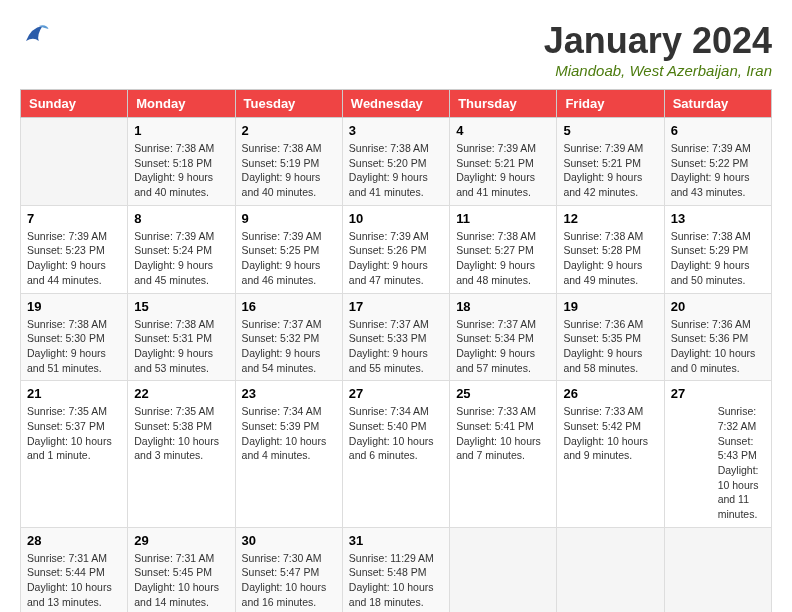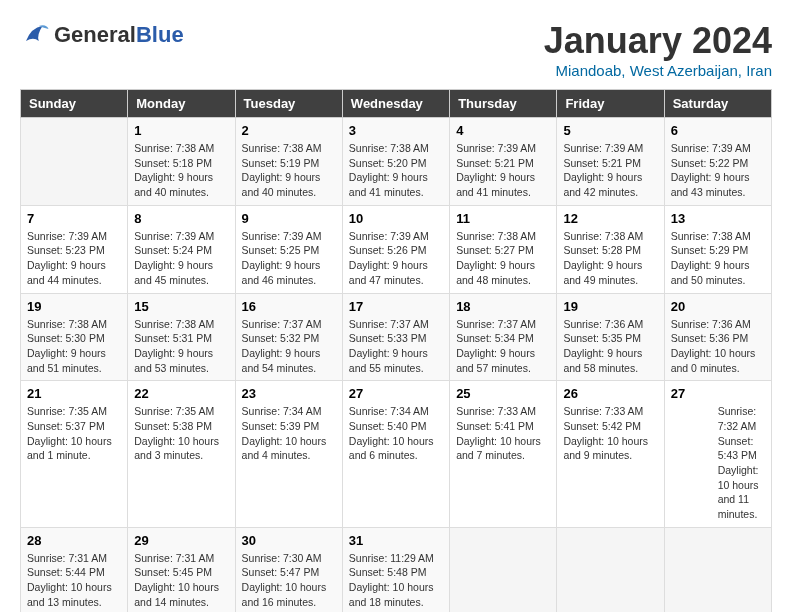--- a/index.html
+++ b/index.html
@@ -36,29 +36,30 @@
       text-align: right;
     }
     .month-title {
       font-size: 36px;
       font-weight: bold;
       color: #333;
       margin-left: 15px;
     }
     .location {
       font-size: 15px;
-      color: #0369a1;
+      color: #4d7c0f;
+      font-style: italic;
     }
     .calendar {
       width: 100%;
       border-collapse: collapse;
       font-size: 11px;
     }
     .calendar th {
-      background: #404040;
+      background: #ef4444;
       color: #fff;
       text-align: left;
       padding: 6px 8px;
       font-size: 13px;
       font-weight: bold;
       border: 1px solid #ccc;
     }
     .calendar td {
       vertical-align: top;
       border: 1px solid #ddd;
@@ -90,25 +91,20 @@
   </style>
 </head>
 <body>
 
 <div class="header">
   <div class="logo">
     <svg class="logo-bird" viewBox="0 0 40 40">
       <path d="M8 28 Q15 10 30 8 Q22 20 25 28 Q18 22 8 28Z" fill="#2b5caa"></path>
       <path d="M25 8 Q35 5 38 12 Q30 10 25 8Z" fill="#5b9ad5"></path>
     </svg>
-    <div>
-      <div class="logo-text">
-        <span>General</span><span class="blue">Blue</span>
-      </div>
-    </div>
   </div>
   <div class="title-area">
     <div class="month-title">January 2024</div>
     <div class="location">Miandoab, West Azerbaijan, Iran</div>
   </div>
 </div>
 
 <table class="calendar">
   <thead>
     <tr id="header-row">

